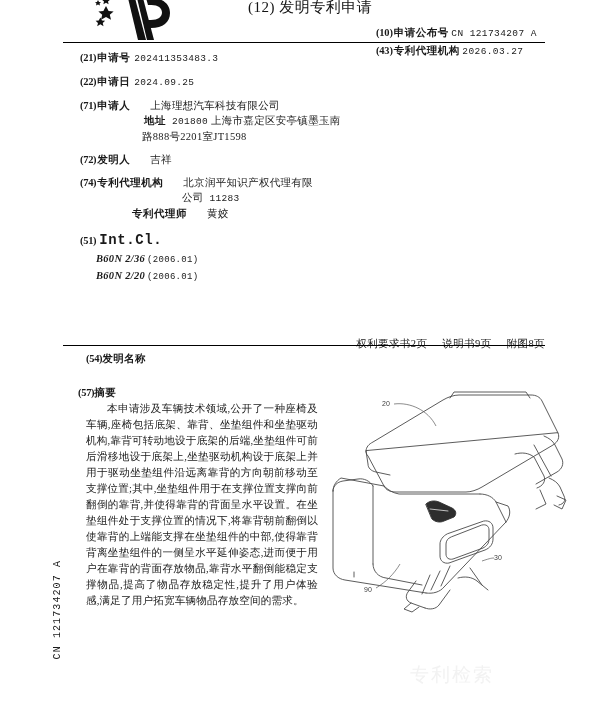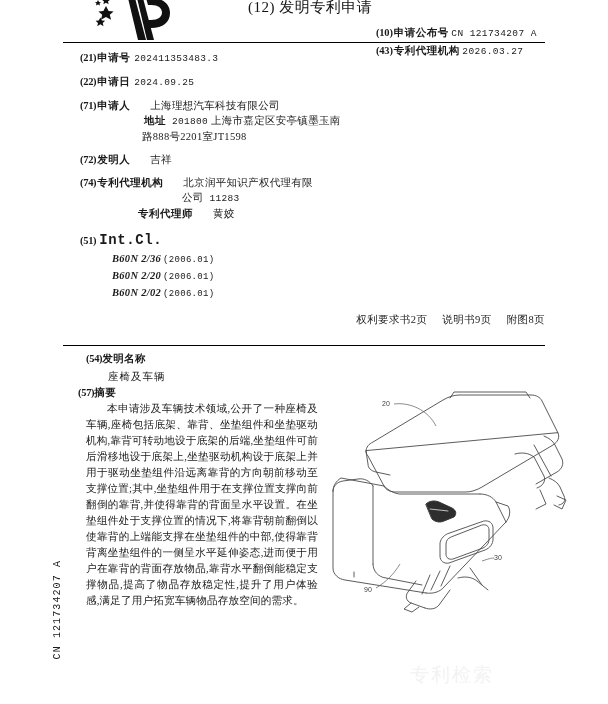--- a/index.html
+++ b/index.html
@@ -115,40 +115,40 @@
     margin-left: 62px;
     letter-spacing: 0.3px;
   }
   .sub-label {
     font-weight: bold;
     margin-left: 30px;
     letter-spacing: 0.5px;
   }
   .sub-label-wide {
     font-weight: bold;
-    margin-left: 24px;
+    margin-left: 18px;
     letter-spacing: 0.5px;
   }
   .addr-num {
     font-family: "Liberation Mono", "DejaVu Sans Mono", monospace;
     font-size: 9.5px;
     margin-left: 6px;
   }
 
   
   .ipc-head {
     font-weight: bold;
     font-family: "Liberation Mono", "DejaVu Sans Mono", monospace;
     font-size: 14px;
     letter-spacing: 0.6px;
     margin-left: 3px;
   }
   .ipc-list {
     margin-top: 3px;
-    margin-left: 32px;
+    margin-left: 16px;
   }
   .ipc-row {
     font-style: italic;
     font-family: "Liberation Serif", "DejaVu Serif", serif;
     font-size: 10.5px;
     letter-spacing: 0.3px;
     line-height: 15px;
     font-weight: bold;
   }
   .ipc-ver {
@@ -156,21 +156,21 @@
     font-weight: normal;
     font-family: "Liberation Mono", "DejaVu Sans Mono", monospace;
     font-size: 9px;
     margin-left: 2px;
   }
 
   
   .page-counts {
     position: absolute;
     right: 63px;
-    top: 313px;
+    top: 337px;
     font-size: 10.5px;
     letter-spacing: 0.4px;
     white-space: nowrap;
   }
   .page-counts span { margin-left: 12px; }
 
   
   .title-sec {
     position: absolute;
     left: 86px;
@@ -327,38 +327,34 @@
 
     <div class="field" style="margin-top:12px">
       <span class="f-code">(51)</span><span class="ipc-head">Int.Cl.</span>
       <div class="ipc-list">
         <div class="ipc-row">
           <span>B60N 2/36</span><span class="ipc-ver">(2006.01)</span>
         </div>
         <div class="ipc-row">
           <span>B60N 2/20</span><span class="ipc-ver">(2006.01)</span>
         </div>
-        <div class="ipc-row">
-          <span>B60N 2/02</span><span class="ipc-ver">(2006.01)</span>
-        </div>
       </div>
     </div>
   </div>
 
   <div class="page-counts">
     <span>权利要求书2页</span>
     <span>说明书9页</span>
     <span>附图8页</span>
   </div>
 
   <div class="rule rule-mid"></div>
 
   <div class="title-sec">
     <span class="f-code">(54)</span><span class="sec-head">发明名称</span>
-    <span class="inv-title">座椅及车辆</span>
   </div>
 
   <div class="abstract-head">
     <span class="f-code">(57)</span><span>摘要</span>
   </div>
   <div class="abstract-body">本申请涉及车辆技术领域,公开了一种座椅及车辆,座椅包括底架、靠背、坐垫组件和坐垫驱动机构,靠背可转动地设于底架的后端,坐垫组件可前后滑移地设于底架上,坐垫驱动机构设于底架上并用于驱动坐垫组件沿远离靠背的方向朝前移动至支撑位置;其中,坐垫组件用于在支撑位置支撑向前翻倒的靠背,并使得靠背的背面呈水平设置。在坐垫组件处于支撑位置的情况下,将靠背朝前翻倒以使靠背的上端能支撑在坐垫组件的中部,使得靠背背离坐垫组件的一侧呈水平延伸姿态,进而便于用户在靠背的背面存放物品,靠背水平翻倒能稳定支撑物品,提高了物品存放稳定性,提升了用户体验感,满足了用户拓宽车辆物品存放空间的需求。</div>
 
   <div class="side-code">CN 121734207 A</div>
 
   <div class="figure">

